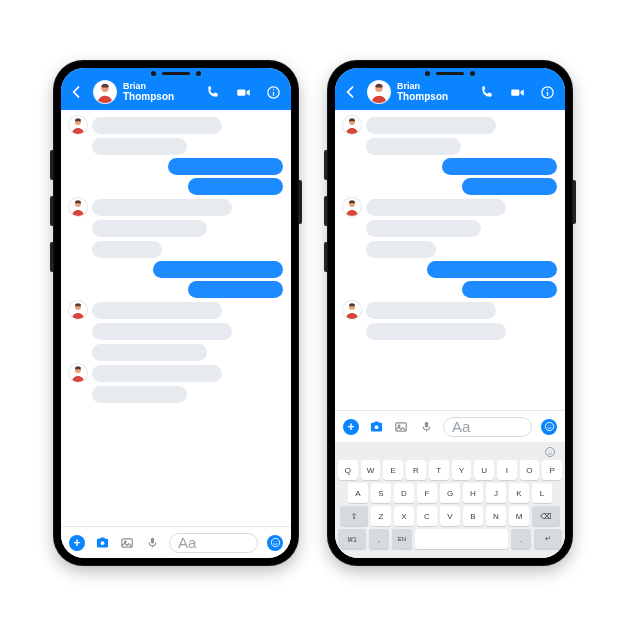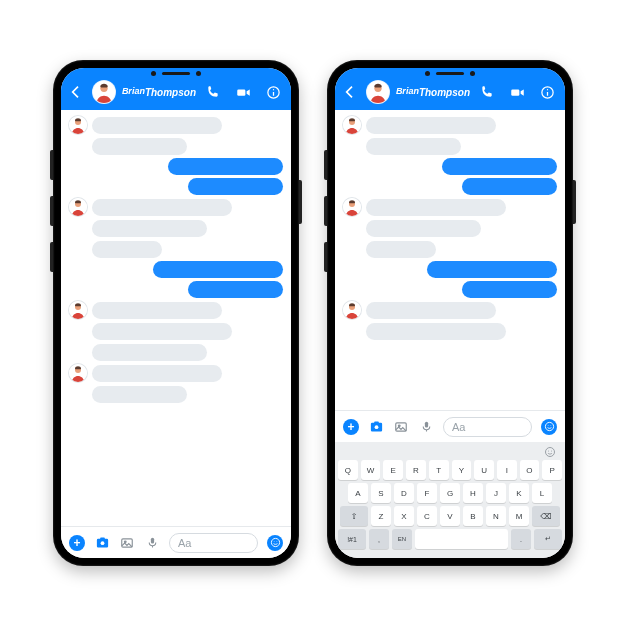--- a/index.html
+++ b/index.html
@@ -50,21 +50,21 @@
     flex-shrink:0; padding-top:6px;
   }
   .header .icon-btn { width:20px; height:20px; display:flex; align-items:center; justify-content:center; color:#fff; }
   .avatar {
     width:22px; height:22px; border-radius:50%;
     background:#fff; overflow:hidden; flex-shrink:0;
     display:flex; align-items:flex-end; justify-content:center;
     box-shadow:0 0 0 1px rgba(255,255,255,.9);
   }
   .avatar svg { width:100%; height:100%; }
-  .name-block { display:flex; flex-direction:row; line-height:1; flex:1; color:#fff;font-style:italic; }
+  .name-block { display:flex; flex-direction:column; line-height:1; flex:1; color:#fff; }
   .name-block .first { font-size:9px; font-weight:600; }
   .name-block .last  { font-size:10px; font-weight:600; margin-top:1px; }
   .header-right { display:flex; gap:10px; align-items:center; }
   
   .chat {
     flex:1; overflow:hidden; background:#fff;
     padding:6px 8px; display:flex; flex-direction:column; gap:3px;
     font-size:0;
   }
   .row { display:flex; align-items:flex-end; gap:5px; }
@@ -82,21 +82,21 @@
   .w1{width:70px}.w2{width:95px}.w3{width:115px}.w4{width:130px}.w5{width:140px}
   
   .composer {
     height:32px; border-top:1px solid #e6e9ec; background:#fff;
     display:flex; align-items:center; padding:0 8px; gap:9px; flex-shrink:0;
   }
   .composer .cbtn { width:16px; height:16px; display:flex; align-items:center; justify-content:center; color:#0a84ff; }
   .cbtn.gray { color:#8a9299; }
   .composer .field {
     flex:1; height:20px; border:1px solid #d6dbe0; border-radius:10px;
-    display:flex; align-items:center; padding:0 8px; color:#9aa3aa; font-size:11px;
+    display:flex; align-items:center; padding:0 8px; color:#9aa3aa; font-size:15px;
   }
   .plus-circle { width:16px;height:16px;border-radius:50%;background:#0a84ff;color:#fff;display:flex;align-items:center;justify-content:center;font-size:12px;font-weight:700;line-height:1; }
   .smile-circle { width:16px;height:16px;border-radius:50%;background:#0a84ff;display:flex;align-items:center;justify-content:center; }
   
   .keyboard {
     background:#eceef0; padding:4px 3px 6px; flex-shrink:0;
   }
   .keyboard .suggest { height:14px; display:flex; justify-content:flex-end; padding:0 6px 2px; }
   .keyboard .suggest .emoji { width:12px;height:12px;color:#9aa0a6; }
   .krow { display:flex; gap:3px; justify-content:center; margin-bottom:3px; }

